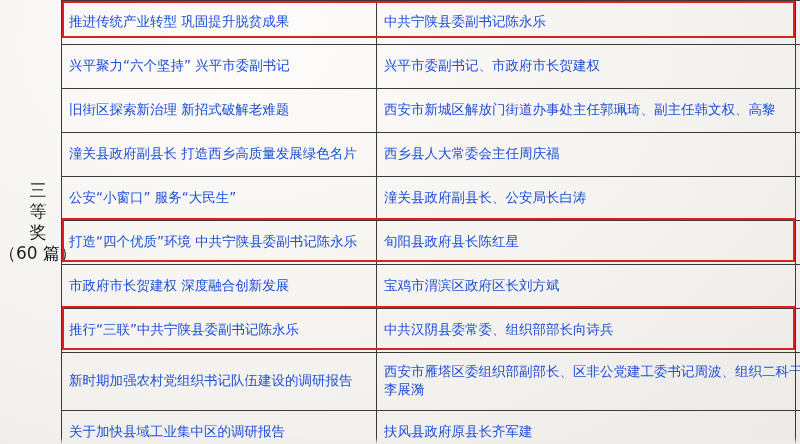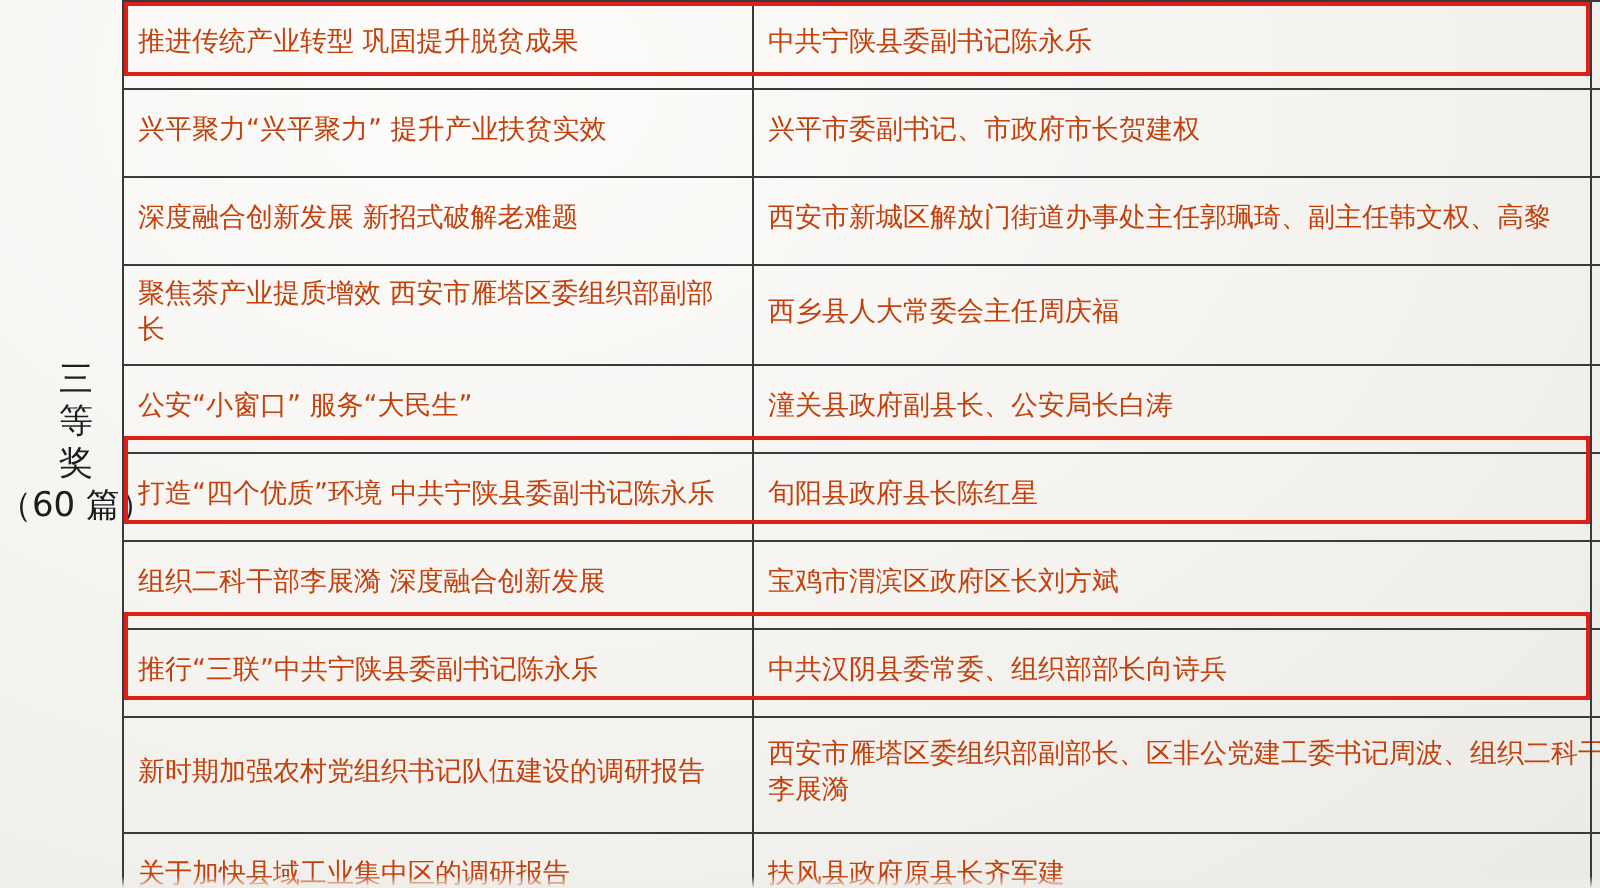--- a/index.html
+++ b/index.html
@@ -49,21 +49,21 @@
     position:absolute;
     left:61px;top:0;
     width:735px;
     border-collapse:collapse;
     table-layout:fixed;
   }
   table.grid td{
     border:1px solid #3a3a3a;
     padding:6px 7px 7px 7px;
     font-size:13.5px;
-    color:#c2410c;
+    color:#1d4ed8;
     vertical-align:middle;
     line-height:1.32;
     font-family:"DejaVu Sans",sans-serif;
     background:transparent;
   }
   table.grid td.c1{width:300px;}
   table.grid td.c2{width:434px;}
   tr.h1 td{height:30px;}
   tr.h2 td{height:44px;}
 
@@ -100,41 +100,41 @@
 
   <div class="vrule"></div>
 
   <table class="grid">
     <tbody>
       <tr class="h1">
         <td class="c1">推进传统产业转型  巩固提升脱贫成果</td>
         <td class="c2">中共宁陕县委副书记陈永乐</td>
       </tr>
       <tr class="h1">
-        <td class="c1">兴平聚力“兴平聚力”  提升产业扶贫实效</td>
+        <td class="c1">兴平聚力“六个坚持”  兴平市委副书记</td>
         <td class="c2">兴平市委副书记、市政府市长贺建权</td>
       </tr>
       <tr class="h1">
-        <td class="c1">深度融合创新发展  新招式破解老难题</td>
+        <td class="c1">旧街区探索新治理  新招式破解老难题</td>
         <td class="c2">西安市新城区解放门街道办事处主任郭珮琦、副主任韩文权、高黎</td>
       </tr>
       <tr class="h1">
-        <td class="c1">聚焦茶产业提质增效  西安市雁塔区委组织部副部长</td>
+        <td class="c1">潼关县政府副县长  打造西乡高质量发展绿色名片</td>
         <td class="c2">西乡县人大常委会主任周庆福</td>
       </tr>
       <tr class="h1">
         <td class="c1">公安“小窗口”  服务“大民生”</td>
         <td class="c2">潼关县政府副县长、公安局长白涛</td>
       </tr>
       <tr class="h1">
         <td class="c1">打造“四个优质”环境  中共宁陕县委副书记陈永乐</td>
         <td class="c2">旬阳县政府县长陈红星</td>
       </tr>
       <tr class="h1">
-        <td class="c1">组织二科干部李展漪  深度融合创新发展</td>
+        <td class="c1">市政府市长贺建权  深度融合创新发展</td>
         <td class="c2">宝鸡市渭滨区政府区长刘方斌</td>
       </tr>
       <tr class="h1">
         <td class="c1">推行“三联”中共宁陕县委副书记陈永乐</td>
         <td class="c2">中共汉阴县委常委、组织部部长向诗兵</td>
       </tr>
       <tr class="h2">
         <td class="c1">新时期加强农村党组织书记队伍建设的调研报告</td>
         <td class="c2">西安市雁塔区委组织部副部长、区非公党建工委书记周波、组织二科干部李展漪</td>
       </tr>

